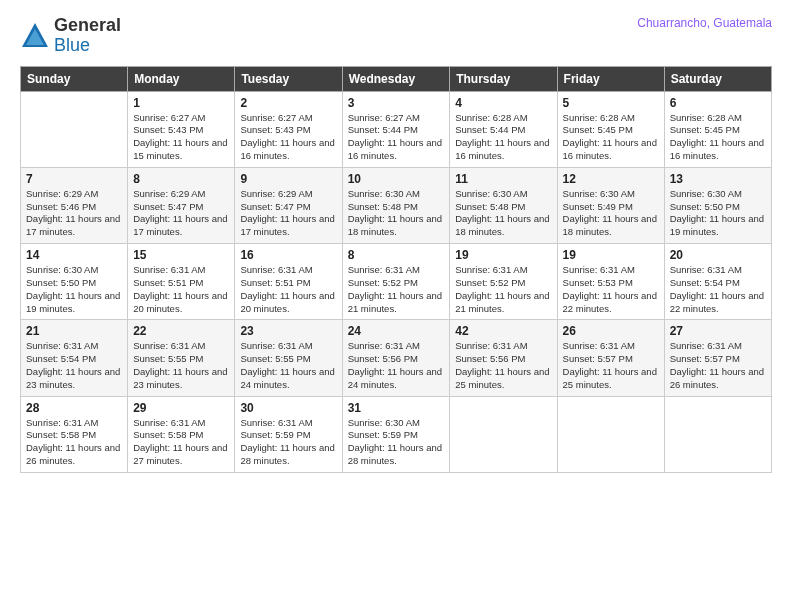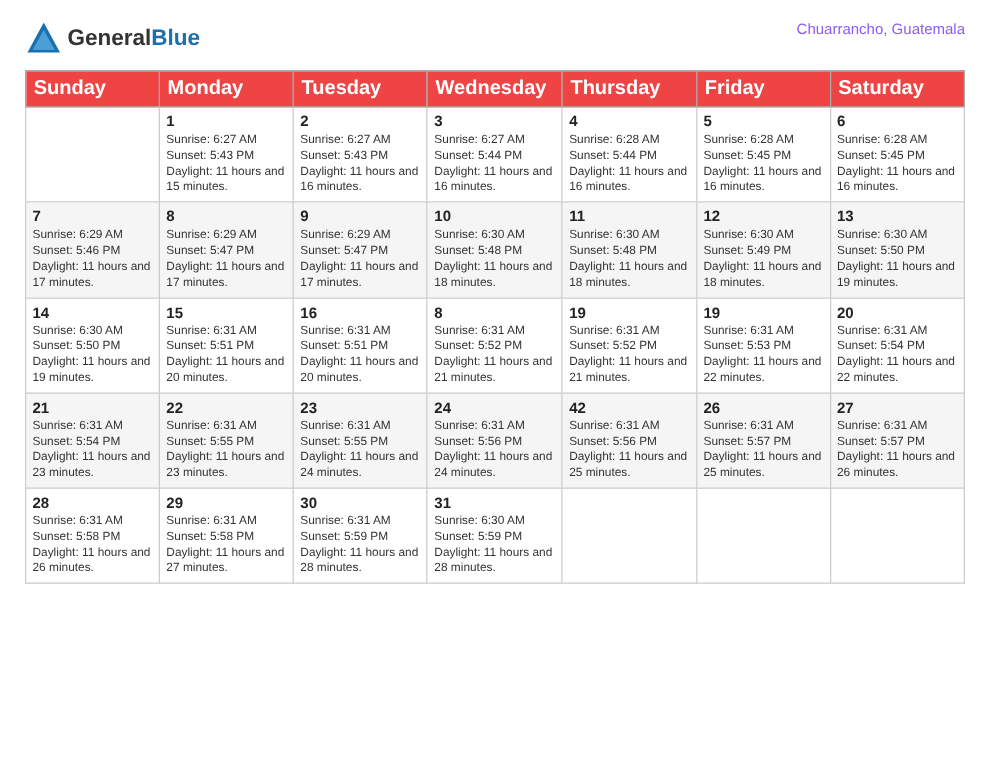--- a/index.html
+++ b/index.html
@@ -20,31 +20,31 @@
       justify-content: space-between;
       align-items: flex-start;
       margin-bottom: 10px;
     }
     .logo {
       display: flex;
       align-items: center;
     }
     .logo-text {
       display: flex;
-      flex-direction: row;
+      flex-direction: column;
       line-height: 1.1;
     }
     .logo-general {
       font-size: 18px;
       font-weight: bold;
       color: #333;
     }
     .logo-blue {
       font-size: 18px;
-      font-weight: bold;
+      font-weight: normal;
       color: #1a6faf;
     }
     .logo-icon {
       width: 30px;
       height: 30px;
       margin-right: 4px;
     }
     .title-block {
       text-align: right;
     }
@@ -56,25 +56,25 @@
     .location-title {
       font-size: 12px;
       color: #8b5cf6;
     }
     .calendar {
       width: 100%;
       border-collapse: collapse;
       font-size: 10px;
     }
     .calendar th {
-      background-color: #ef4444;
+      background-color: #404040;
       color: #fff;
       text-align: left;
       padding: 5px 6px;
-      font-size: 16px;
+      font-size: 12px;
       font-weight: bold;
       border: 1px solid #aaa;
     }
     .calendar td {
       vertical-align: top;
       border: 1px solid #ccc;
       padding: 4px 5px;
       width: 108px;
       min-height: 70px;
       background: #fff;

